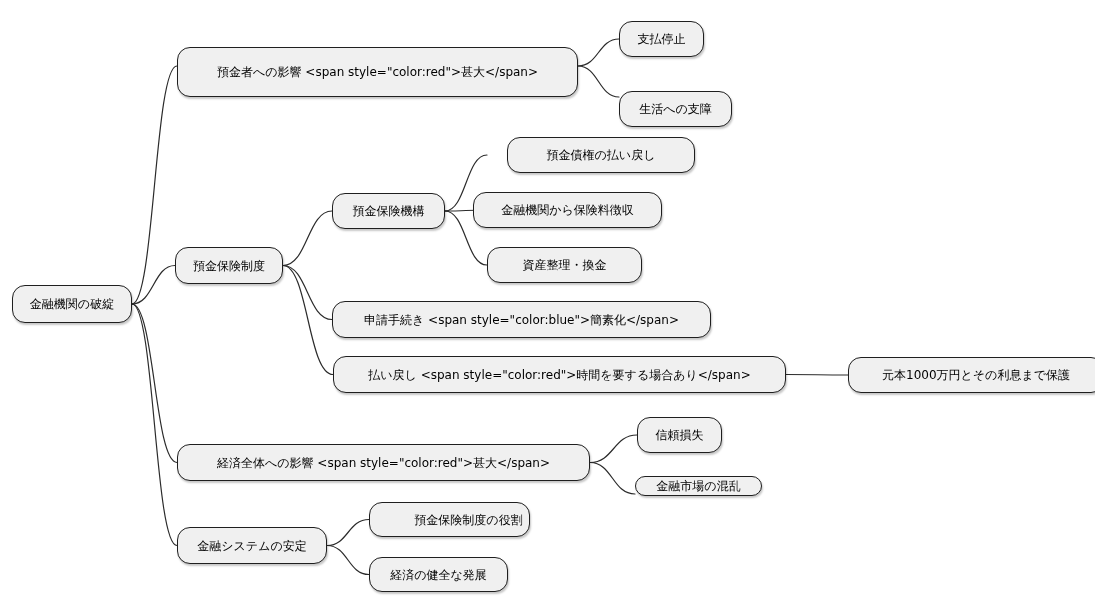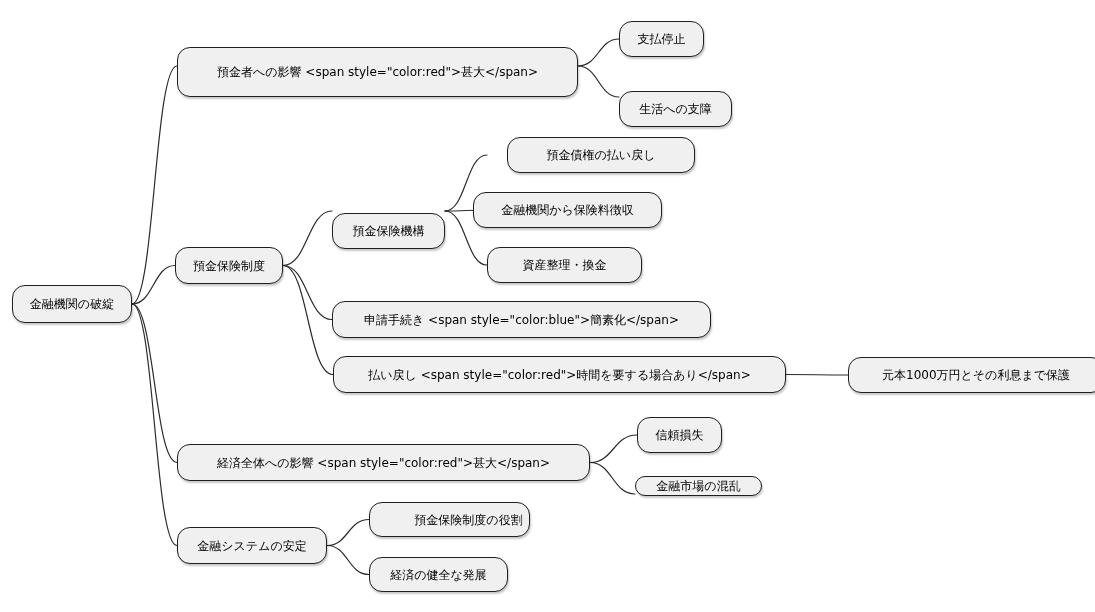--- a/index.html
+++ b/index.html
@@ -75,21 +75,21 @@
   <div class="node" style="left:12px;  top:285px; width:120px; height:38px;">金融機関の破綻</div>
 
   <div class="node" style="left:177px; top:47px;  width:401px; height:50px;">預金者への影響 &lt;span style="color:red"&gt;甚大&lt;/span&gt;</div>
 
   <div class="node" style="left:619px; top:21px;  width:85px;  height:36px;">支払停止</div>
 
   <div class="node" style="left:619px; top:79px;  width:113px; height:36px;margin-top:12px;">生活への支障</div>
 
   <div class="node" style="left:175px; top:247px; width:108px; height:37px;">預金保険制度</div>
 
-  <div class="node" style="left:332px; top:193px; width:113px; height:36px;margin-top:20px;">預金保険機構</div>
+  <div class="node" style="left:332px; top:193px; width:113px; height:36px;">預金保険機構</div>
 
   <div class="node" style="left:459px; top:137px; width:188px; height:36px;margin-left:48px;">預金債権の払い戻し</div>
 
   <div class="node" style="left:473px; top:192px; width:189px; height:36px;">金融機関から保険料徴収</div>
 
   <div class="node" style="left:487px; top:247px; width:155px; height:36px;">資産整理・換金</div>
 
   <div class="node" style="left:332px; top:301px; width:379px; height:37px;">申請手続き &lt;span style="color:blue"&gt;簡素化&lt;/span&gt;</div>
 
   <div class="node" style="left:333px; top:356px; width:453px; height:37px;">払い戻し &lt;span style="color:red"&gt;時間を要する場合あり&lt;/span&gt;</div>

